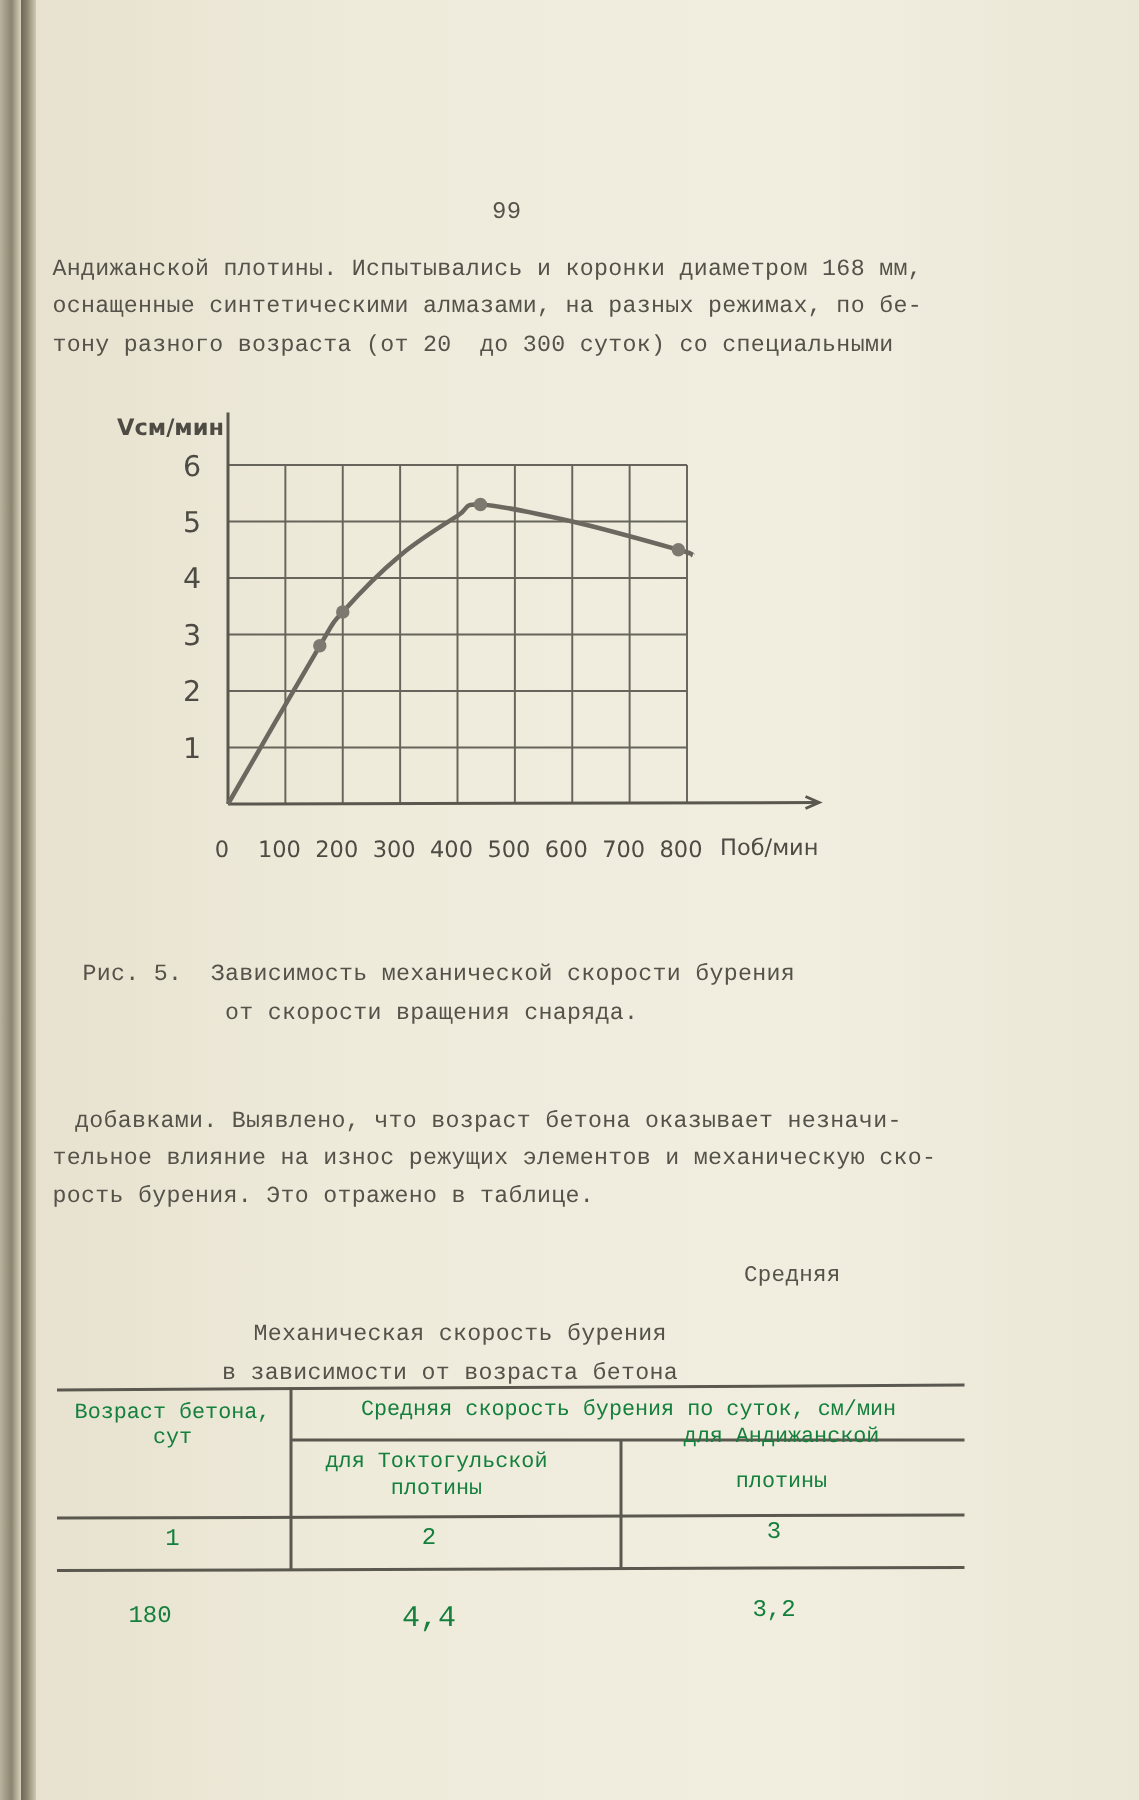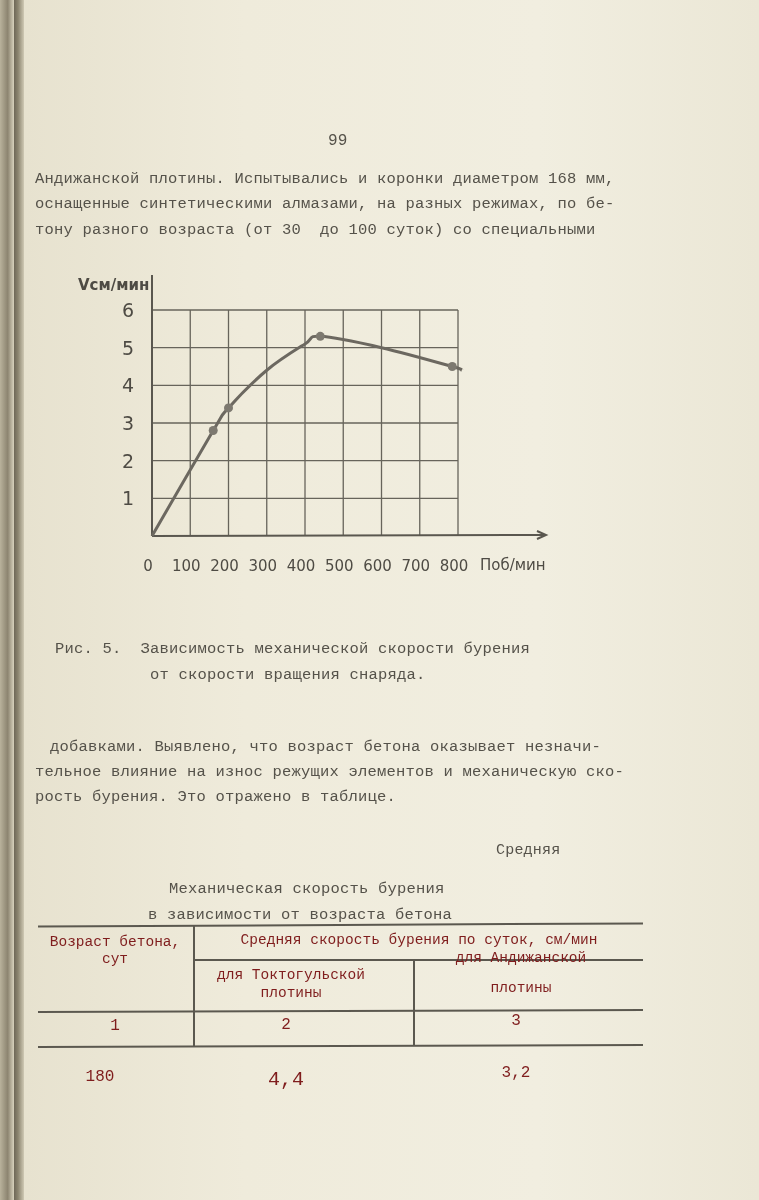--- a/index.html
+++ b/index.html
@@ -39,34 +39,34 @@
   .p6 { left: 35px; top: 768px; }
 
   .table-label { left: 496px; top: 822px; font-size: 15px; }
   .table-title1 { left: 169px; top: 860px; }
   .table-title2 { left: 148px; top: 886px; }
 
   .chart-svg { position: absolute; left: 0; top: 0; }
   .chart-text { font-family: "DejaVu Sans", sans-serif; fill: #4e4b44; }
 
   .tbl-line { position: absolute; background: #5b584f; }
-  .tcell { position: absolute; white-space: pre; font-size: 14.5px; color: #7f1d1d; text-align: center; }
+  .tcell { position: absolute; white-space: pre; font-size: 14.5px; color: #15803d; text-align: center; }
 </style>
 </head>
 <body>
 
 <div class="binding"></div>
 <div class="binding-edge"></div>
 <div class="page"></div>
 
 <div class="txt page-number">99</div>
 
 <div class="txt p1">Андижанской плотины. Испытывались и коронки диаметром 168 мм,</div>
 <div class="txt p2">оснащенные синтетическими алмазами, на разных режимах, по бе-</div>
-<div class="txt p3">тону разного возраста (от 30  до 100 суток) со специальными</div>
+<div class="txt p3">тону разного возраста (от 20  до 300 суток) со специальными</div>
 
 <svg class="chart-svg" width="759" height="600">
   <g id="grid" stroke="#67645b" stroke-width="1.3" fill="none">
       <line x1="152" y1="498.3333333333333" x2="458" y2="498.3333333333333"></line>
       <line x1="152" y1="460.6666666666667" x2="458" y2="460.6666666666667"></line>
       <line x1="152" y1="423" x2="458" y2="423"></line>
       <line x1="152" y1="385.33333333333337" x2="458" y2="385.33333333333337"></line>
       <line x1="152" y1="347.6666666666667" x2="458" y2="347.6666666666667"></line>
       <line x1="152" y1="310" x2="458" y2="310"></line>
       <line x1="190.25" y1="536" x2="190.25" y2="310"></line>

